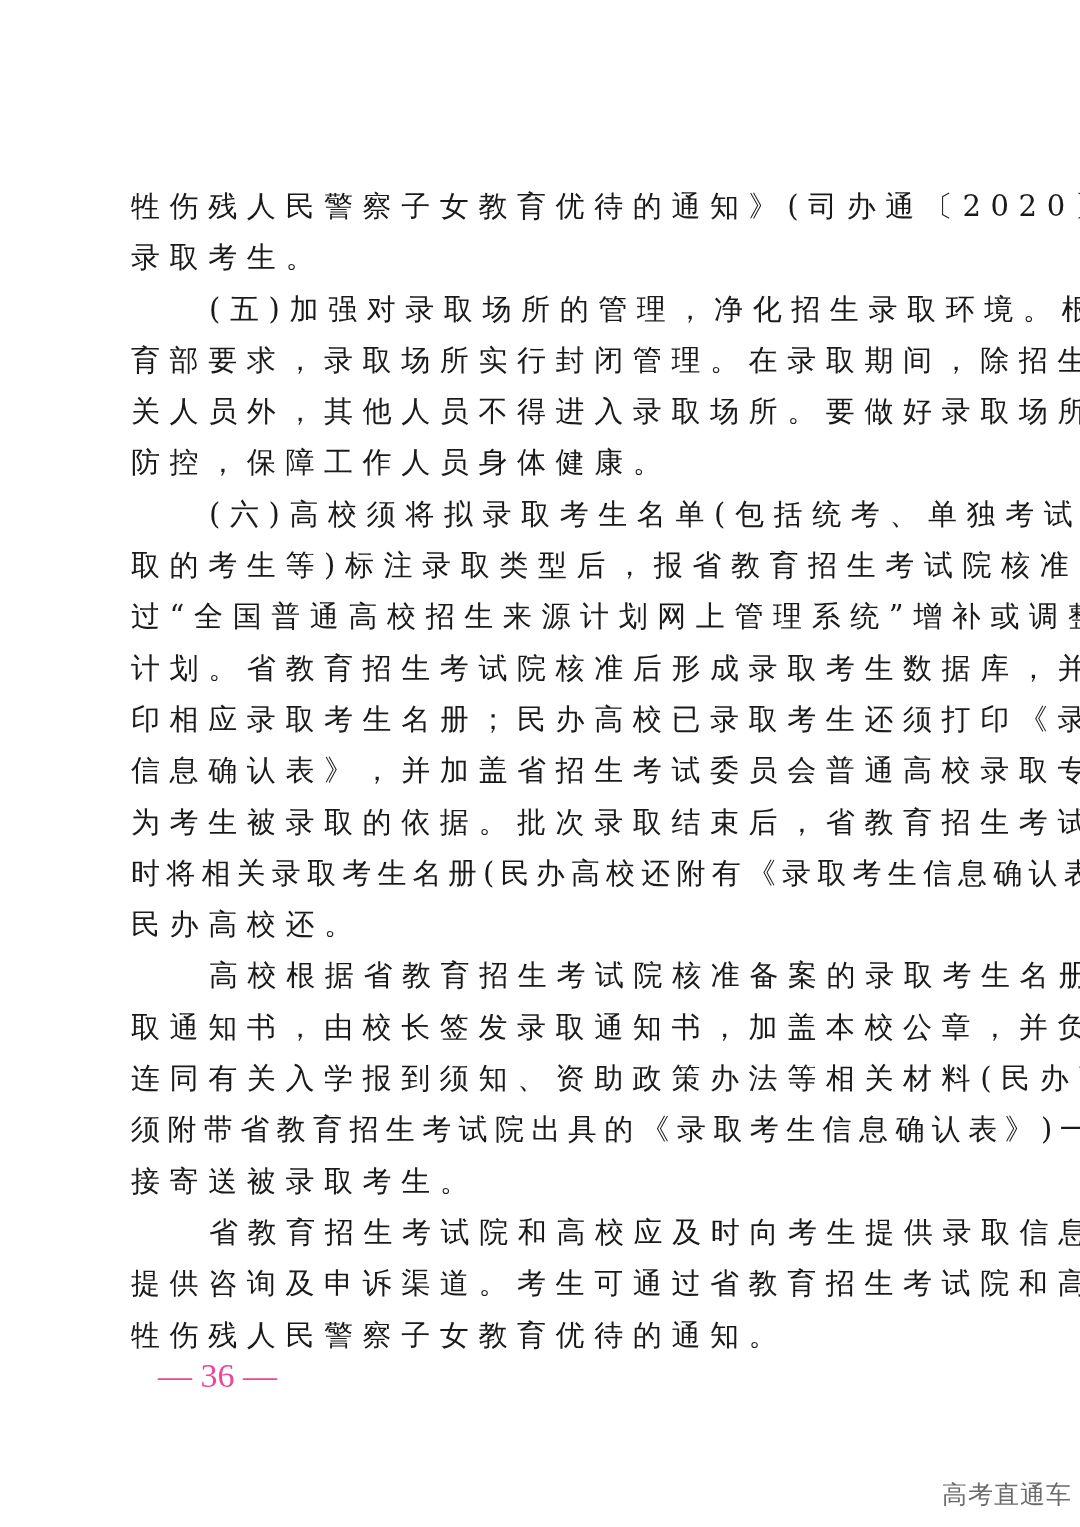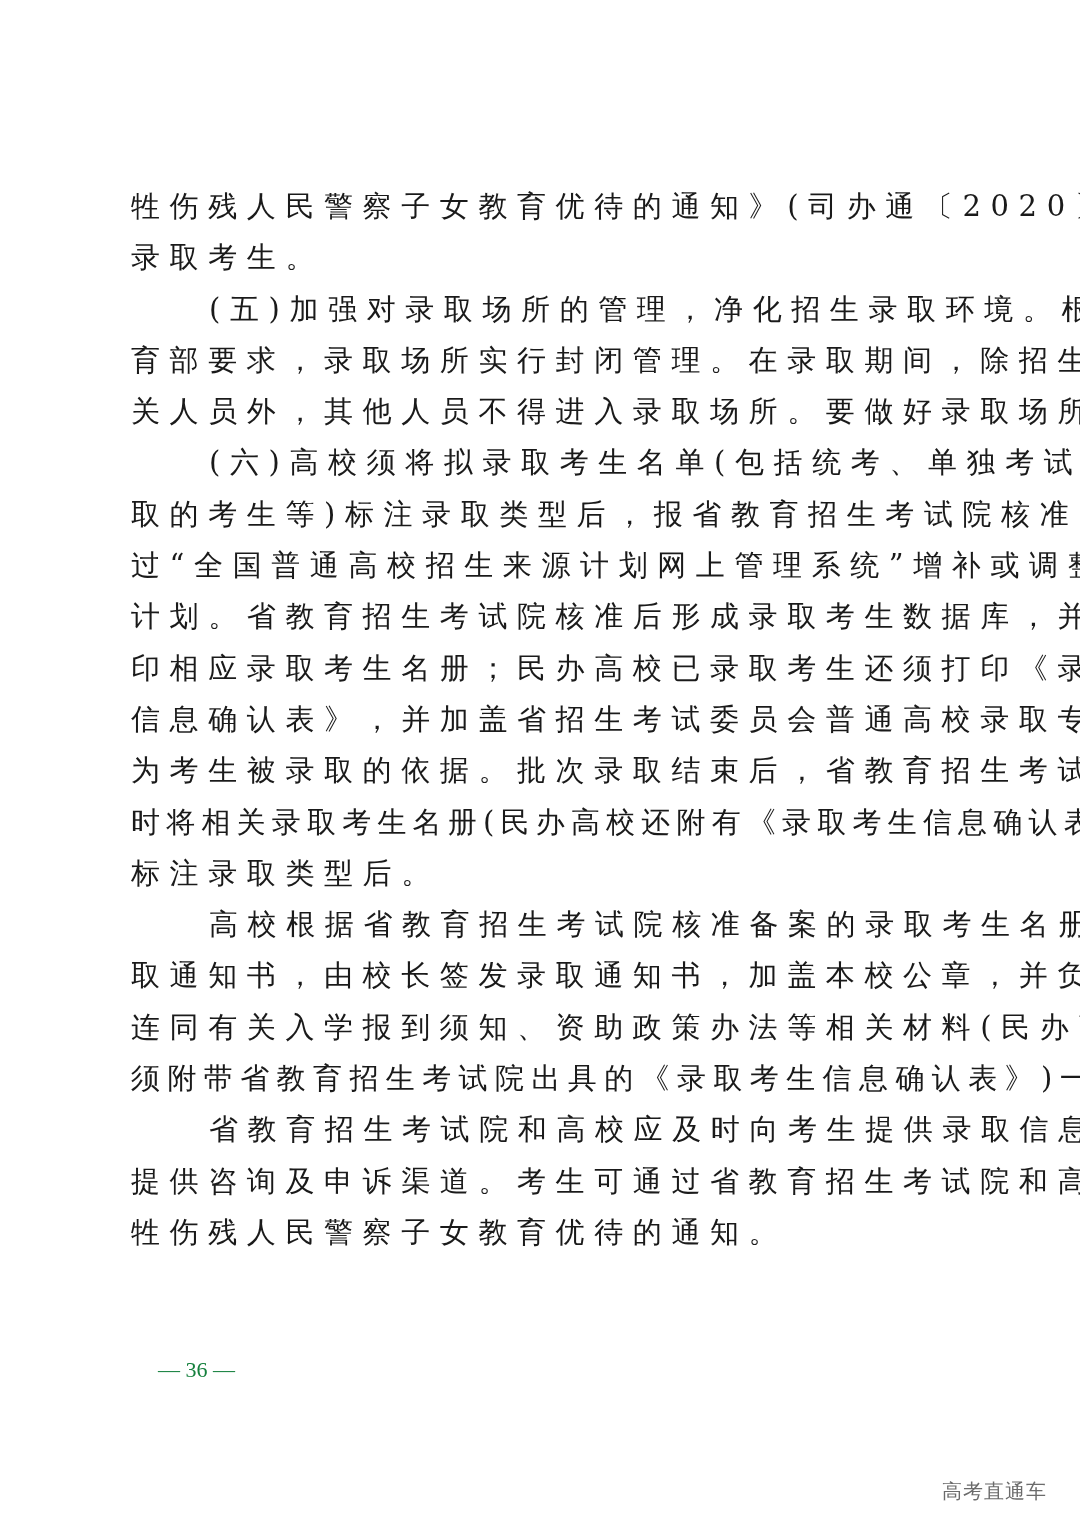--- a/index.html
+++ b/index.html
@@ -30,59 +30,61 @@
       overflow: visible;
     }
     .indent {
       padding-left: 78px;
     }
     .page-number {
       position: absolute;
       left: 158px;
       top: 1357px;
       font-family: "Liberation Serif", "DejaVu Serif", serif;
-      font-size: 22px;
-      color: #15803d;
+      font-size: 34px;
+      color: #ec4899;
       white-space: pre;
     }
     .watermark {
       position: absolute;
       left: 942px;
       top: 1478px;
       font-family: "DejaVu Sans", "Liberation Sans", sans-serif;
-      font-size: 20px;
+      font-size: 25px;
       color: #6b6b6b;
       letter-spacing: 1px;
     }
   </style>
 </head>
 <body>
 
 <div class="page">
   <div class="line">牲伤残人民警察子女教育优待的通知》(司办通〔2020〕32号)有</div>
   <div class="line">录取考生。</div>
 
   <div class="line indent">(五)加强对录取场所的管理，净化招生录取环境。根据教</div>
   <div class="line">育部要求，录取场所实行封闭管理。在录取期间，除招生部门有</div>
   <div class="line">关人员外，其他人员不得进入录取场所。要做好录取场所的疫情</div>
+  <div class="line">防控，保障工作人员身体健康。</div>
 
   <div class="line indent">(六)高校须将拟录取考生名单(包括统考、单独考试拟录</div>
   <div class="line">取的考生等)标注录取类型后，报省教育招生考试院核准，并通</div>
   <div class="line">过“全国普通高校招生来源计划网上管理系统”增补或调整相应</div>
   <div class="line">计划。省教育招生考试院核准后形成录取考生数据库，并据此打</div>
   <div class="line">印相应录取考生名册；民办高校已录取考生还须打印《录取考生</div>
   <div class="line">信息确认表》，并加盖省招生考试委员会普通高校录取专用章，作</div>
   <div class="line">为考生被录取的依据。批次录取结束后，省教育招生考试院应及</div>
   <div class="line" style="letter-spacing:6.2px;">时将相关录取考生名册(民办高校还附有《录取考生信息确认表》)</div>
-  <div class="line">标注录取类型后。</div>
+  <div class="line">民办高校还。</div>
 
   <div class="line indent">高校根据省教育招生考试院核准备案的录取考生名册填写录</div>
   <div class="line">取通知书，由校长签发录取通知书，加盖本校公章，并负责将其</div>
   <div class="line">连同有关入学报到须知、资助政策办法等相关材料(民办高校还</div>
   <div class="line" style="letter-spacing:7.4px;">须附带省教育招生考试院出具的《录取考生信息确认表》)一并直</div>
+  <div class="line">接寄送被录取考生。</div>
 
   <div class="line indent">省教育招生考试院和高校应及时向考生提供录取信息查询，</div>
   <div class="line">提供咨询及申诉渠道。考生可通过省教育招生考试院和高校提供</div>
   <div class="line">牲伤残人民警察子女教育优待的通知。</div>
 </div>
 
 <div class="page-number">— 36 —</div>
 
 <div class="watermark">高考直通车</div>
 

